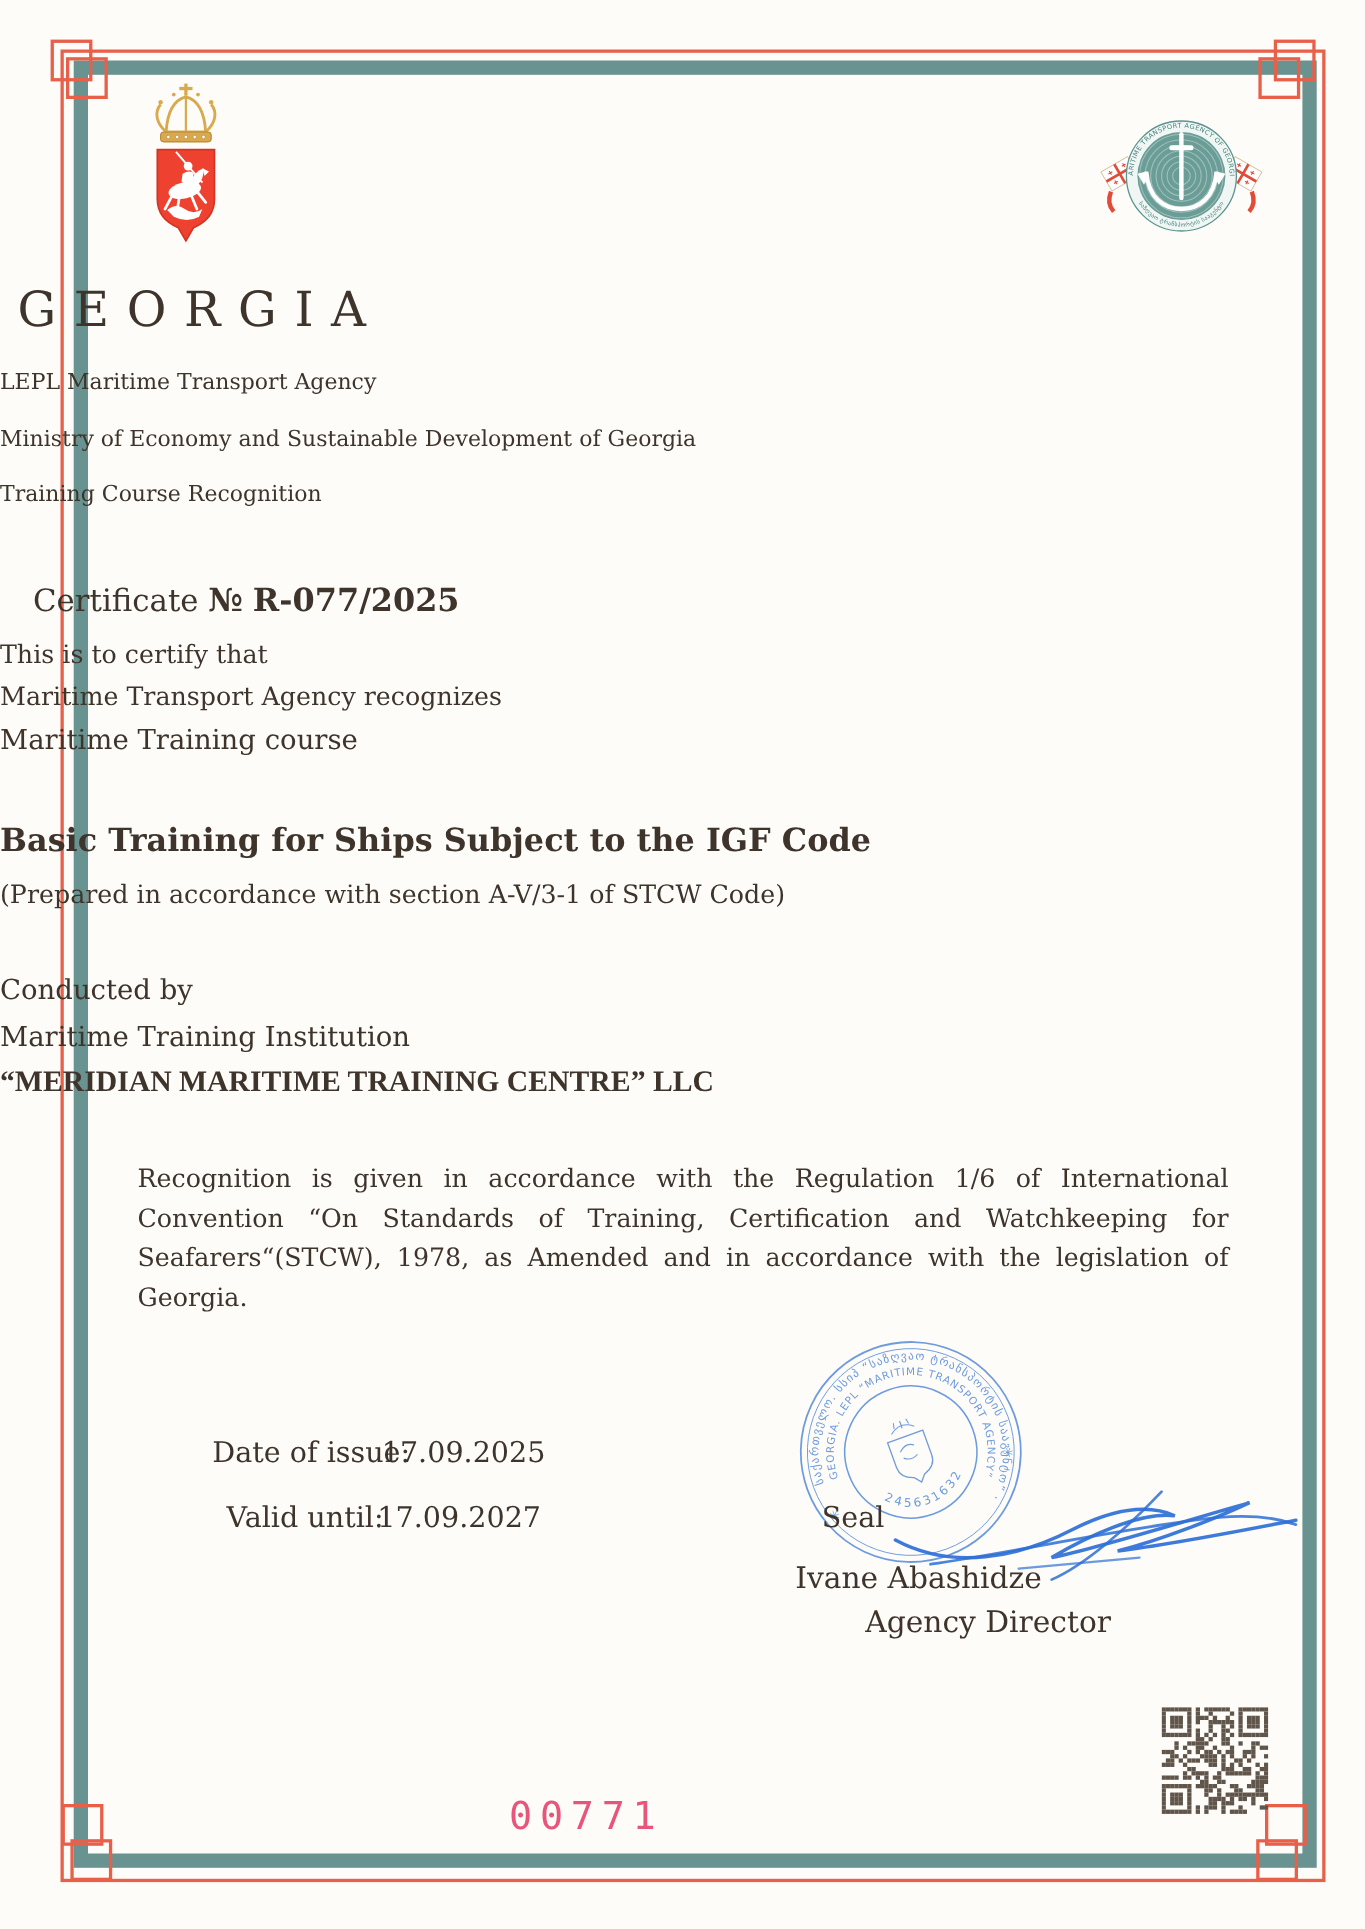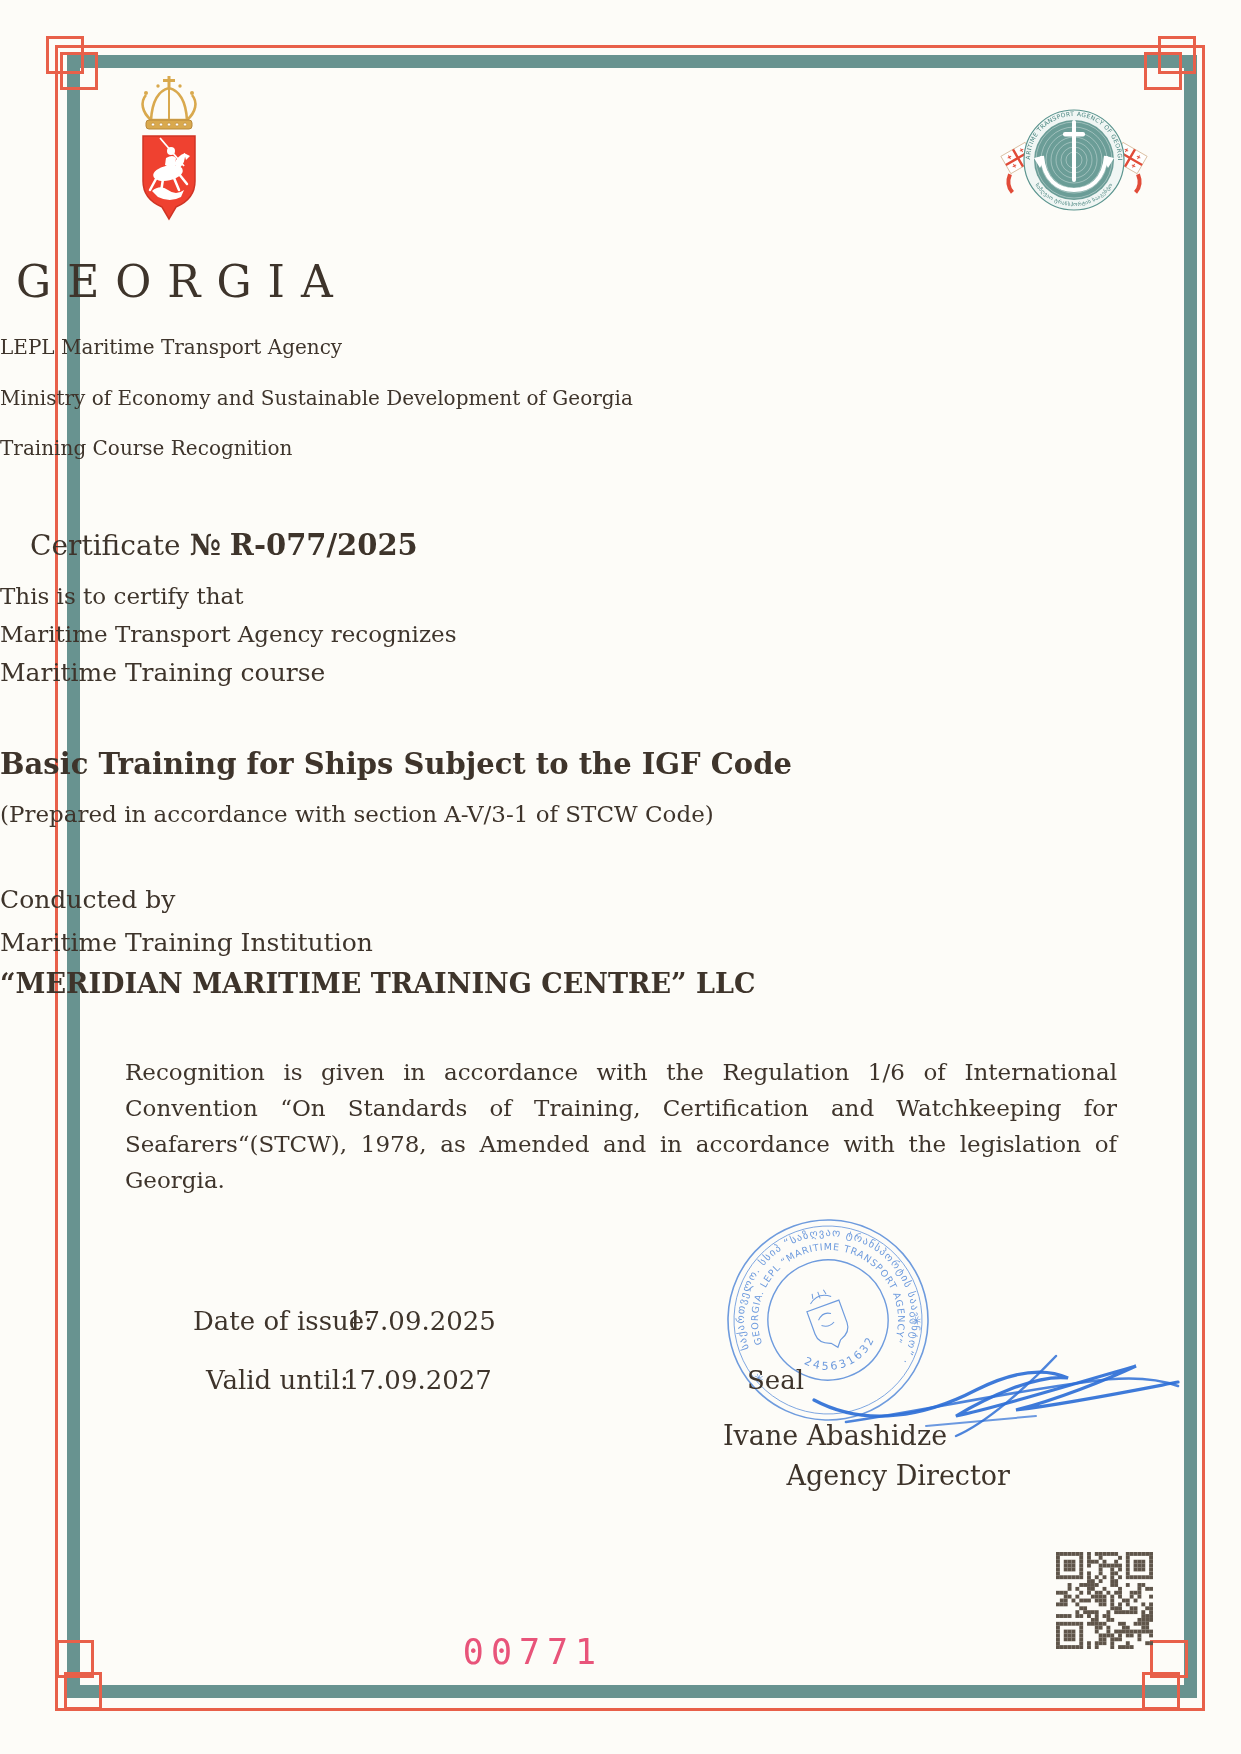--- a/index.html
+++ b/index.html
@@ -14,21 +14,21 @@
         background:transparent;}
   
   .line{position:absolute;left:0;width:100%;text-align:left;white-space:nowrap;}
   .t-georgia{font-size:44px;letter-spacing:16px;text-indent:16px;}
   .t-h{font-size:20px;}
   .t-cert{font-size:28px;padding-left:30px;}
   .t-cert b{font-size:29px;font-weight:700;}
   .t-sm{font-size:23px;}
   .t-md{font-size:25px;}
   .t-title{font-size:29px;font-weight:700;}
-  .t-merid{font-size:27px;font-weight:700;}
+  .t-merid{font-size:27px;font-weight:700;font-family:Liberation Serif, serif;}
   .para{position:absolute;left:125px;width:992px;font-size:23px;line-height:36px;
         text-align:justify;color:var(--text,#3e342b);}
   .fld{position:absolute;font-size:26px;white-space:nowrap;}
   .serial{position:absolute;left:0;top:1632px;width:1002px;text-align:center;
           font-family:"DejaVu Sans Mono", monospace;font-size:35px;letter-spacing:7px;
           color:var(--serial-pink,#e8547a);padding-left:32px;}
   
   .crest{position:absolute;left:124px;top:74px;}
   .aseal{position:absolute;left:988px;top:100px;}
   .stamp{position:absolute;left:698px;top:1203px;opacity:.82;}

